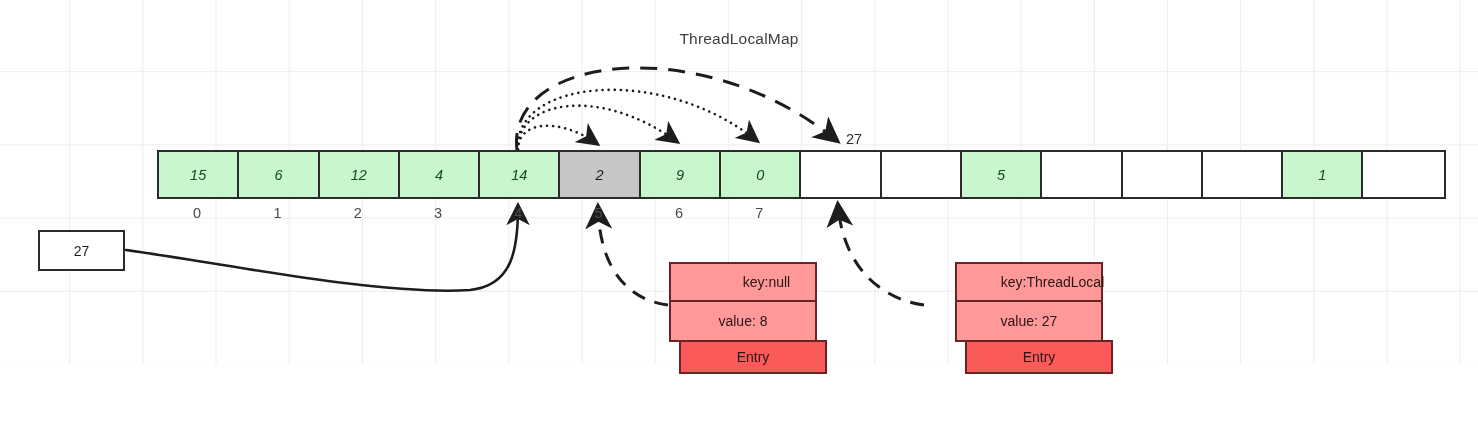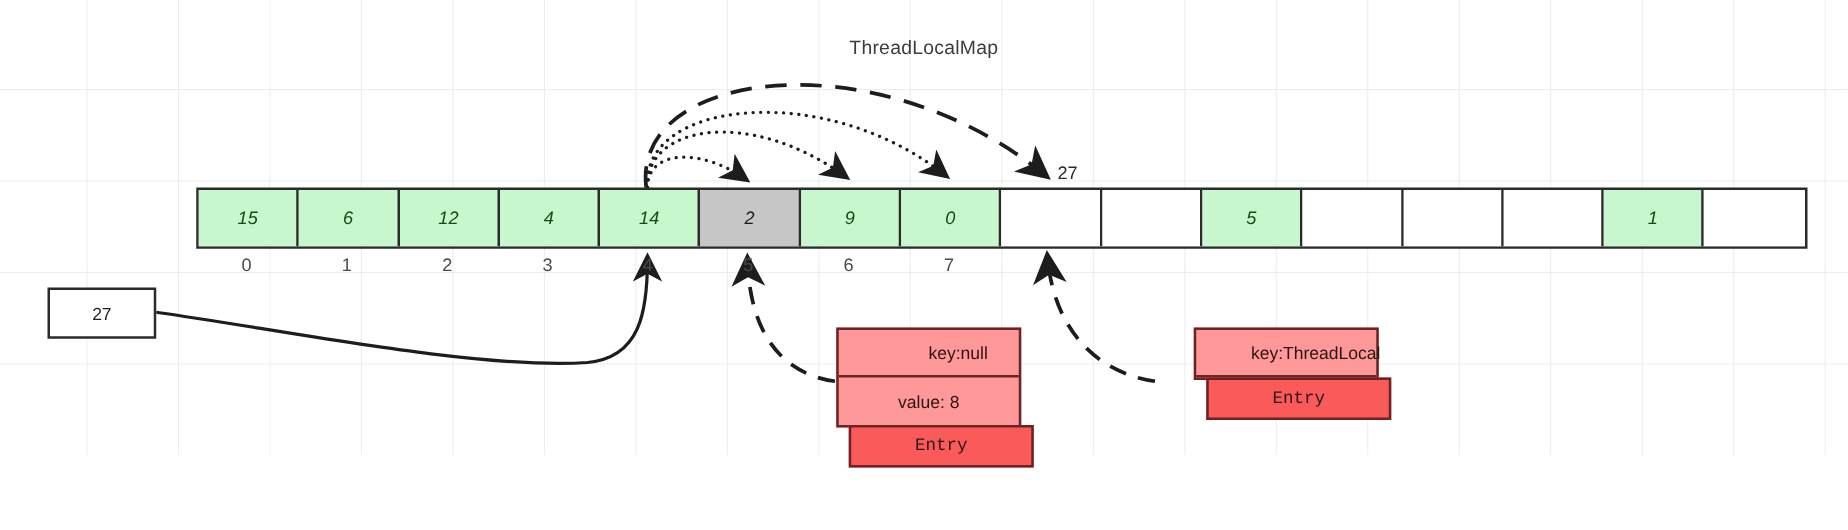--- a/index.html
+++ b/index.html
@@ -97,21 +97,21 @@
     box-sizing:border-box;
   }
   .entry-kv .row.top{border-bottom:2px solid #6b2323;padding-left:47px;}
   .entry-label{
     margin-left:10px;margin-top:-2px;
     width:148px;height:34px;
     border:2px solid #6b2323;
     box-sizing:border-box;
     background:#fb5a5a;
     display:flex;align-items:center;justify-content:center;
-    font-size:14px;color:#2b1414;font-family:Liberation Mono, monospace;
+    font-size:14px;color:#2b1414;
   }
   .entry-g1{left:669px;top:262px;}
   .entry-g2{left:955px;top:262px;}
 </style>
 </head>
 <body>
 
 <div id="canvas">
 
   <svg id="vector" viewBox="0 0 1478 424" xmlns="http://www.w3.org/2000/svg">
@@ -179,17 +179,18 @@
     <div class="entry-kv">
       <div class="row top">key:null</div>
       <div class="row">value: 8</div>
     </div>
     <div class="entry-label">Entry</div>
   </div>
 
   <div class="entry-group entry-g2">
     <div class="entry-kv">
       <div class="row top">key:ThreadLocal</div>
+      <div class="row">value: 27</div>
     </div>
     <div class="entry-label">Entry</div>
   </div>
 
 </div>
 
 </body></html>

